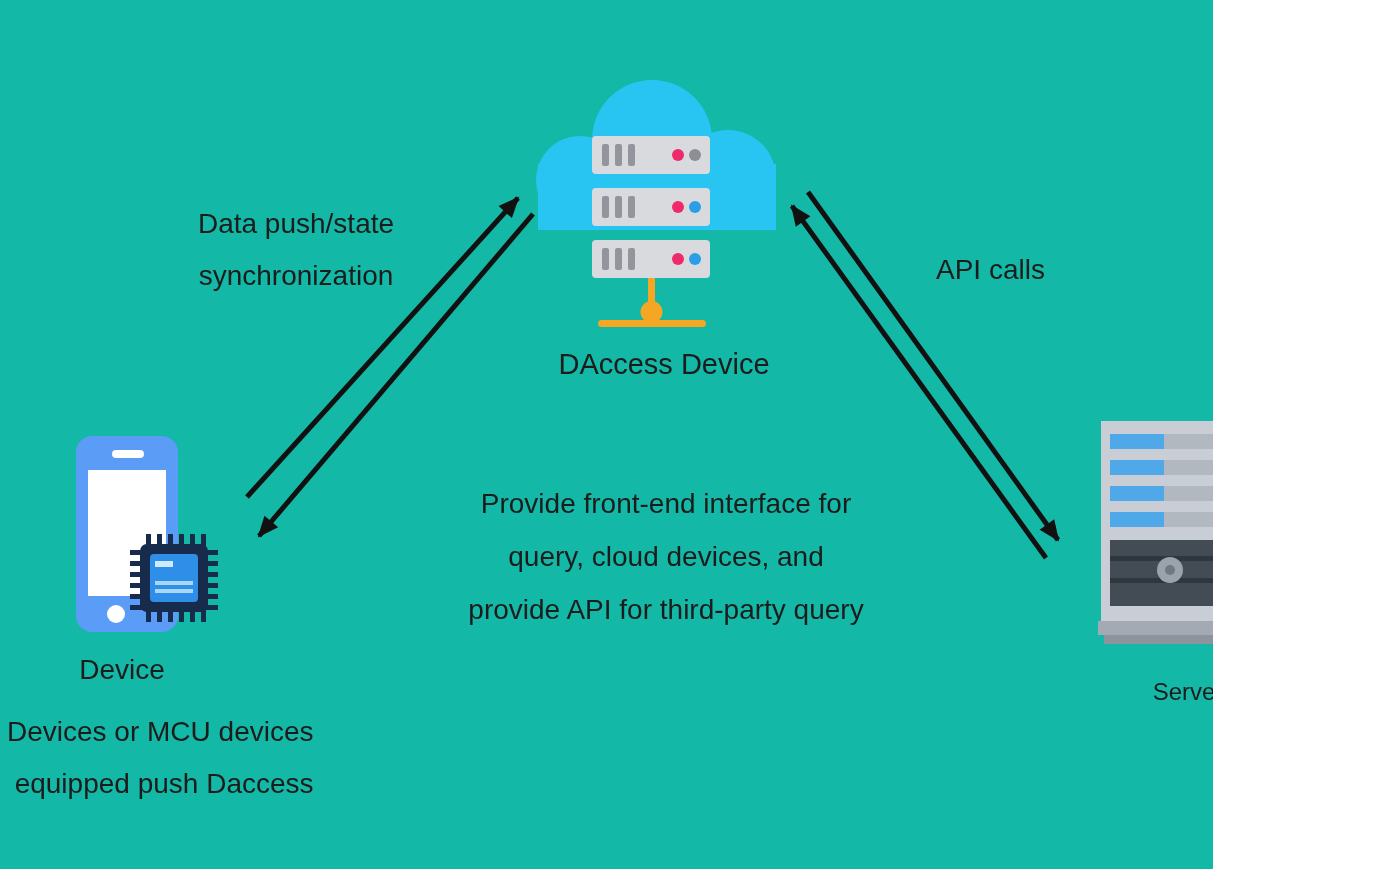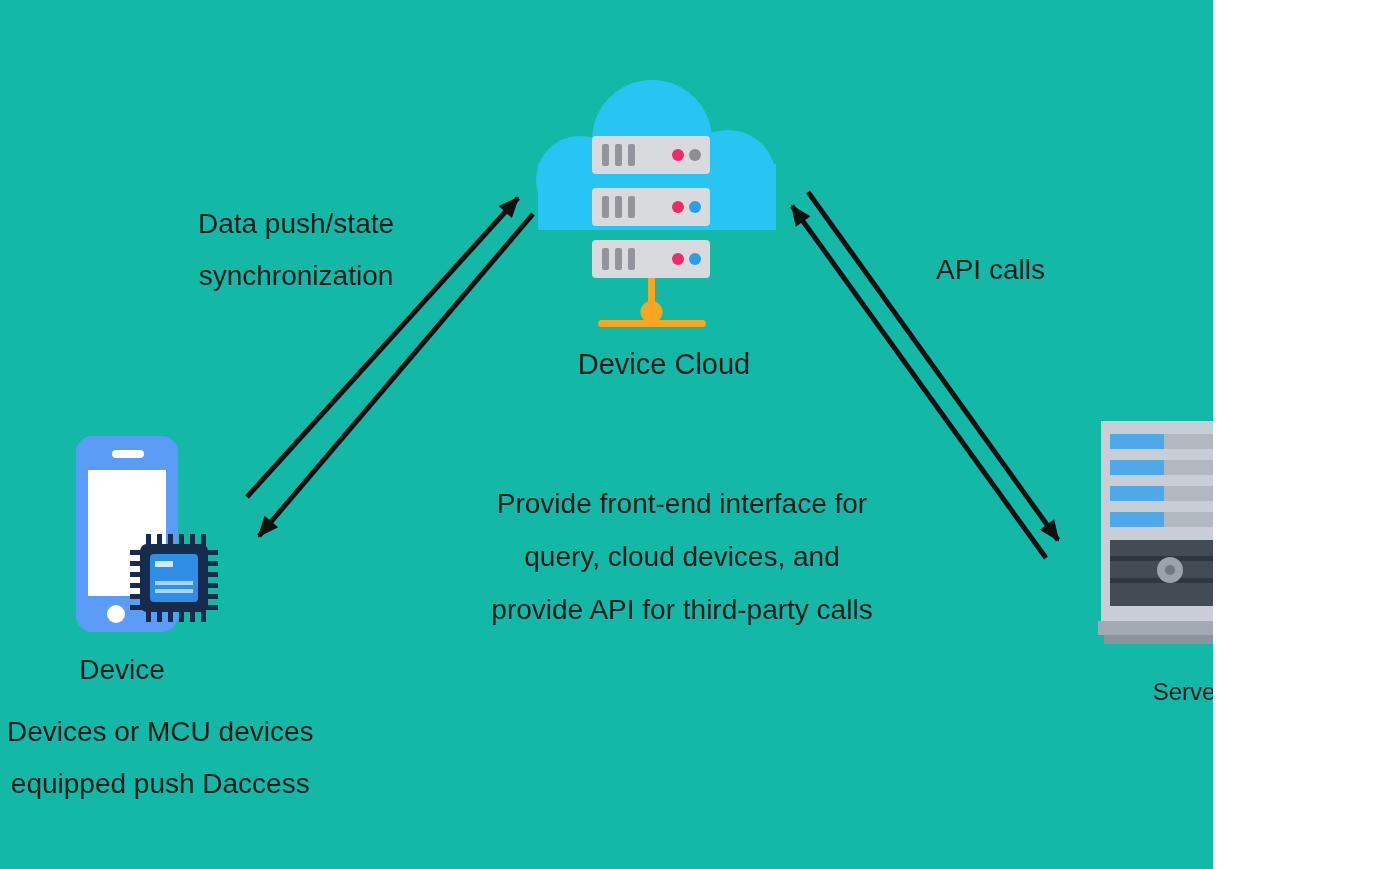--- a/index.html
+++ b/index.html
@@ -11,23 +11,23 @@
     font-family:"Liberation Sans","DejaVu Sans",sans-serif;
     color:#1c1c1c;
   }
   .layer{position:absolute;left:0;top:0;}
   .icon{position:absolute;}
   .t{position:absolute;color:#1c1c1c;}
   .center{transform:translateX(-50%);text-align:center;white-space:nowrap;}
   .label-device-cloud{left:182px;top:198px;width:228px;text-align:center;font-size:28px;line-height:52px;}
   .label-api{left:936px;top:244px;font-size:28px;line-height:36px;margin-top:8px;}
   .cloud-title{left:664px;top:338px;font-size:29px;line-height:53px;}
-  .cloud-desc{left:666px;top:477px;font-size:28px;line-height:53px;margin-left:16px;}
+  .cloud-desc{left:666px;top:477px;font-size:28px;line-height:53px;}
   .device-title{left:122px;top:652px;font-size:28px;line-height:36px;}
-  .device-desc{left:7px;top:706px;font-size:28px;line-height:52px;text-align:center;white-space:nowrap;}
+  .device-desc{left:7px;top:706px;font-size:28px;line-height:52px;text-align:right;white-space:nowrap;}
   .server-title{left:1188px;top:674px;font-size:24px;line-height:36px;}
   .server-desc{left:1190px;top:710px;font-size:27px;line-height:30px;}
 </style>
 </head>
 <body>
 
 <div class="canvas">
 
   <svg class="layer" width="1393" height="869" viewBox="0 0 1393 869">
     <defs>
@@ -154,27 +154,27 @@
   </svg>
 
   <div class="t label-device-cloud">
     <div>Data push/state</div>
     <div>synchronization</div>
   </div>
 
   <div class="t label-api">API calls</div>
 
   <div class="t center cloud-title">
-    <div>Device Cloud</div>
+    <div>DAccess Device</div>
   </div>
 
   <div class="t center cloud-desc">
     <div>Provide front-end interface for</div>
     <div>query, cloud devices, and</div>
-    <div>provide API for third-party calls</div>
+    <div>provide API for third-party query</div>
   </div>
 
   <div class="t center device-title">Device</div>
   <div class="t device-desc">
     <div>Devices or MCU devices</div>
     <div>equipped push Daccess</div>
   </div>
 
   <div class="t center server-title">Server</div>
 

